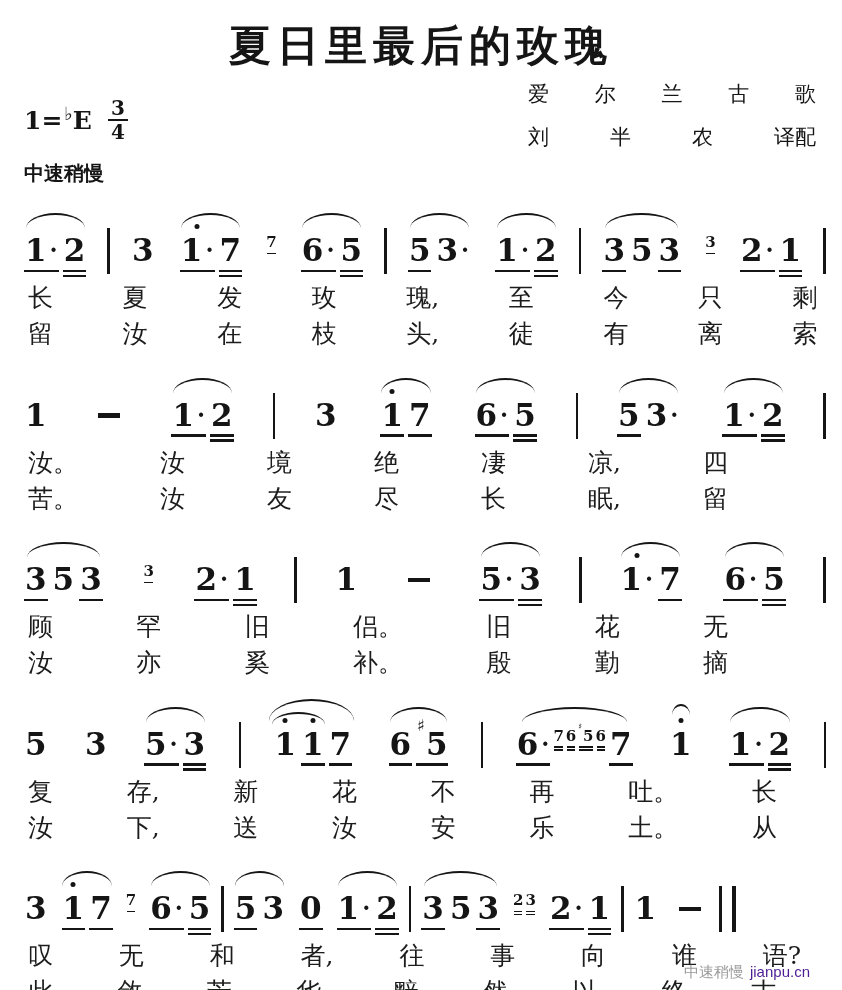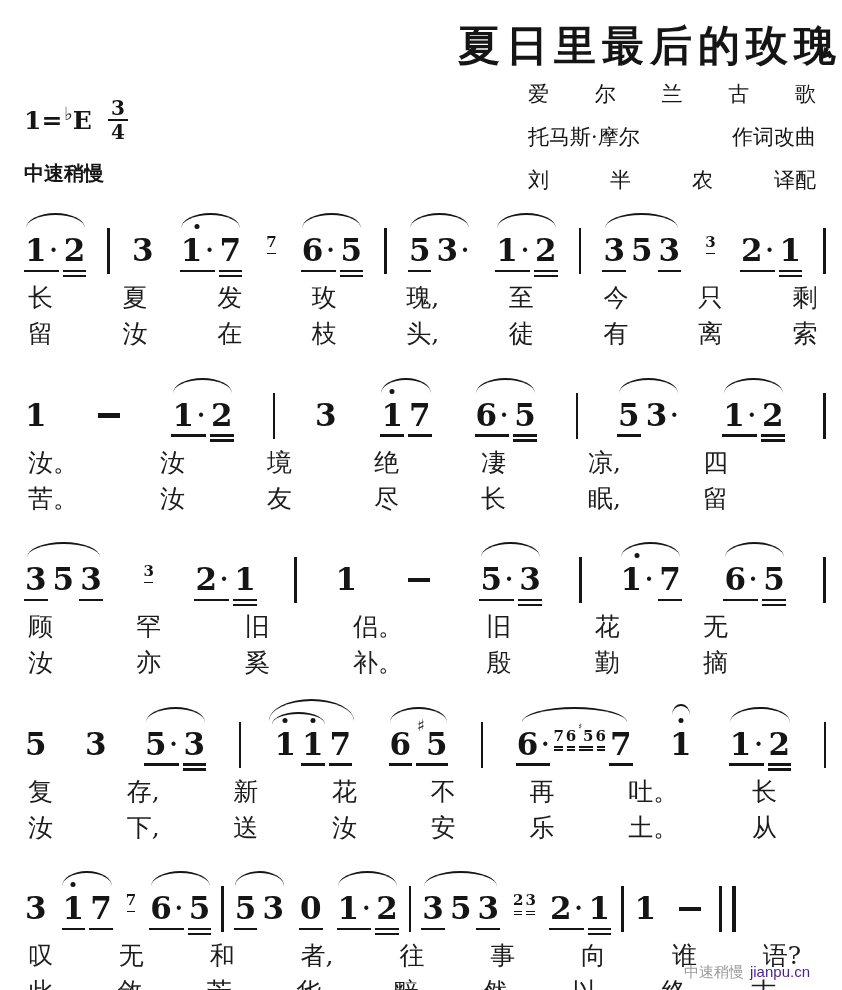--- a/index.html
+++ b/index.html
@@ -1,18 +1,18 @@
 <!DOCTYPE html>
 <html><head>
 <meta charset="utf-8">
 <style>
   html,body{margin:0;padding:0;background:#ffffff;}
   .page{position:relative;width:842px;height:990px;background:#fff;color:#151515;overflow:hidden;
         font-family:"Liberation Sans",sans-serif;}
-  .title{padding-top:18px;text-align:right;font-size:42px;font-weight:bold;letter-spacing:6px;
+  .title{padding-top:18px;text-align:center;font-size:42px;font-weight:bold;letter-spacing:6px;
          font-family:"Liberation Sans",sans-serif;}
   .credits{position:absolute;top:80px;right:26px;width:288px;font-family:"DejaVu Serif",serif;font-size:21px;}
   .credit-line{display:flex;justify-content:space-between;margin-bottom:15px;}
   .keysig{position:absolute;left:24px;top:98px;display:flex;align-items:center;
           font-family:"DejaVu Serif",serif;font-weight:bold;font-size:25px;}
   .flat{font-size:18px;position:relative;top:-7px;margin-left:2px;}
   .frac{margin-left:16px;text-align:center;font-size:20px;line-height:1;font-weight:bold;}
   .frac .fn{display:block;border-bottom:2px solid #151515;padding:0 3px 1px;}
   .frac .fd{display:block;padding-top:1px;}
   .tempo{position:absolute;left:24px;top:160px;font-size:20px;font-weight:bold;}
@@ -64,24 +64,20 @@
 
   <div class="credits">
     <div class="credit-line">
       <span>爱</span>
       <span>尔</span>
       <span>兰</span>
       <span>古</span>
       <span>歌</span>
     </div>
     <div class="credit-line">
-      <span>托马斯·摩尔</span>
-      <span>作词改曲</span>
-    </div>
-    <div class="credit-line">
       <span>刘</span>
       <span>半</span>
       <span>农</span>
       <span>译配</span>
     </div>
   </div>
 
   <div class="keysig">
     <span>1=</span>
       <span class="flat">♭</span>

